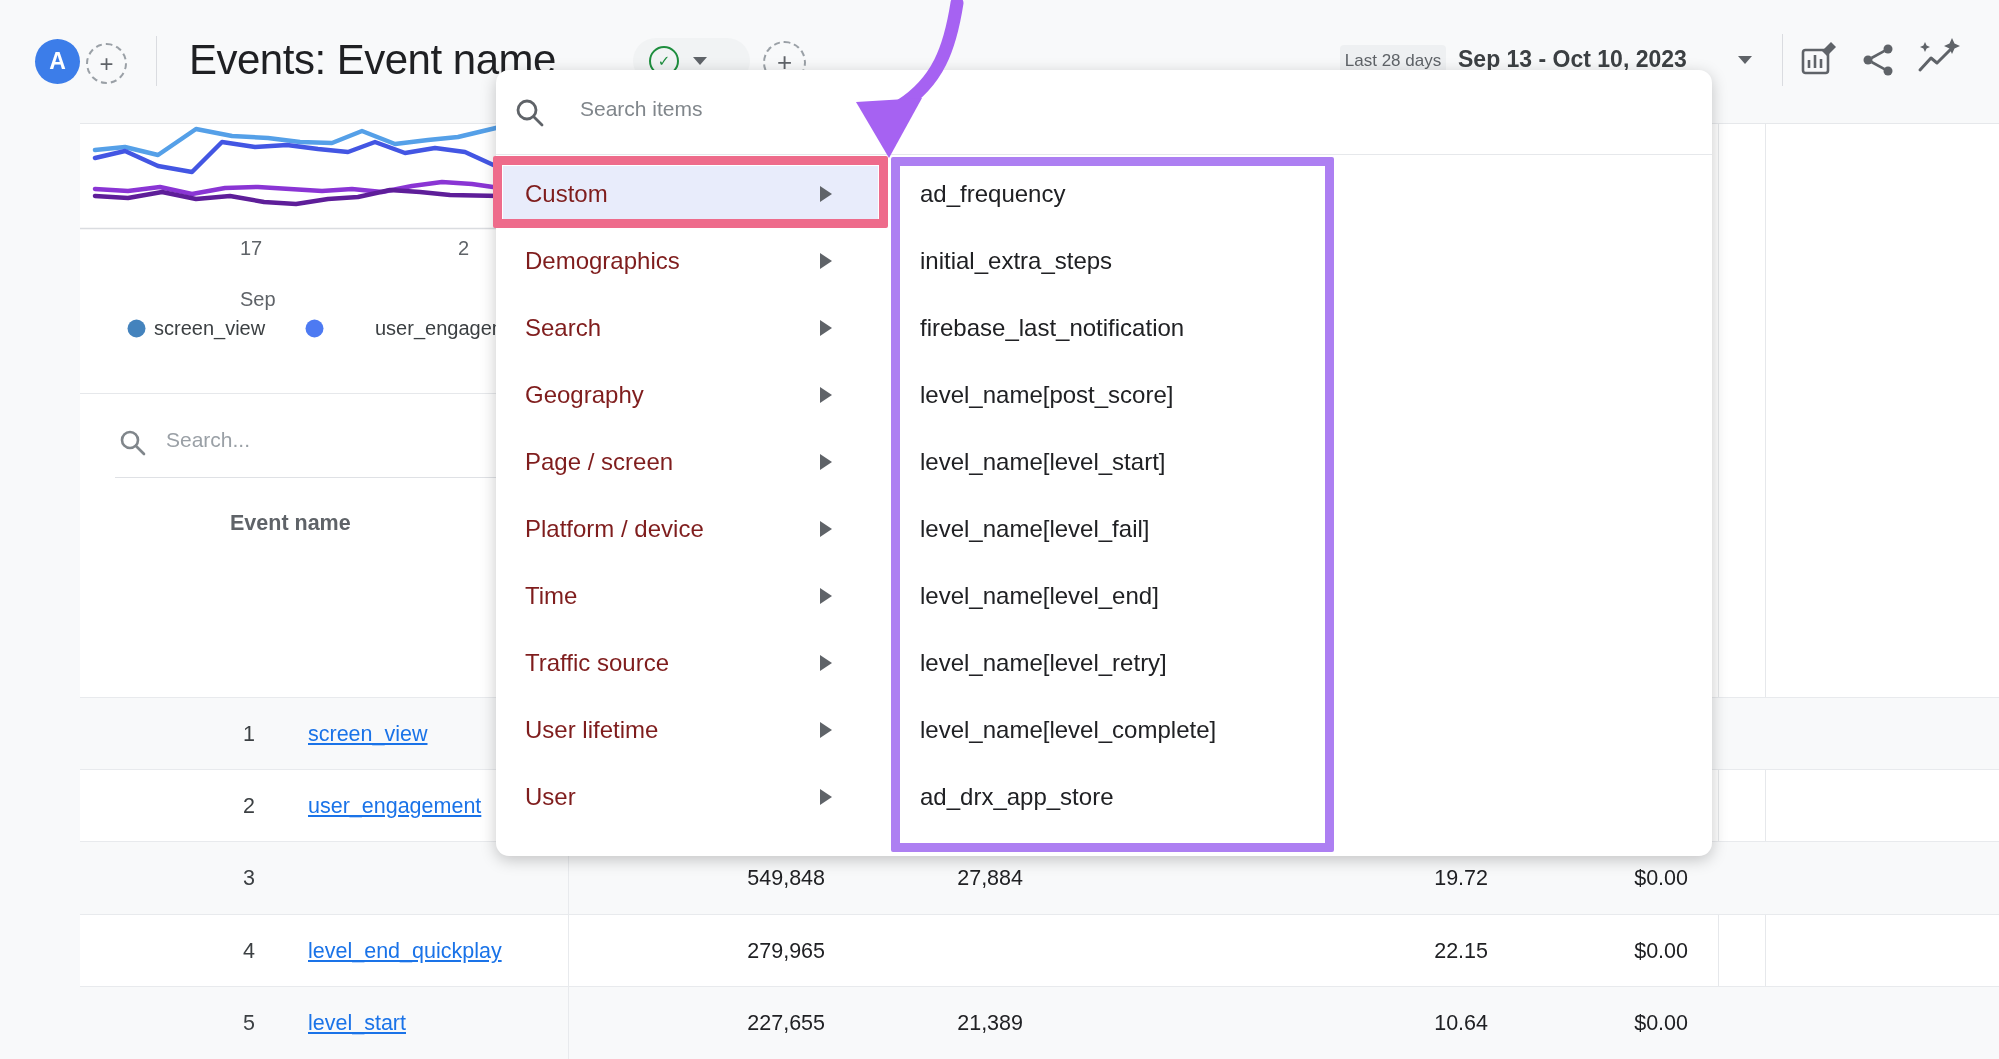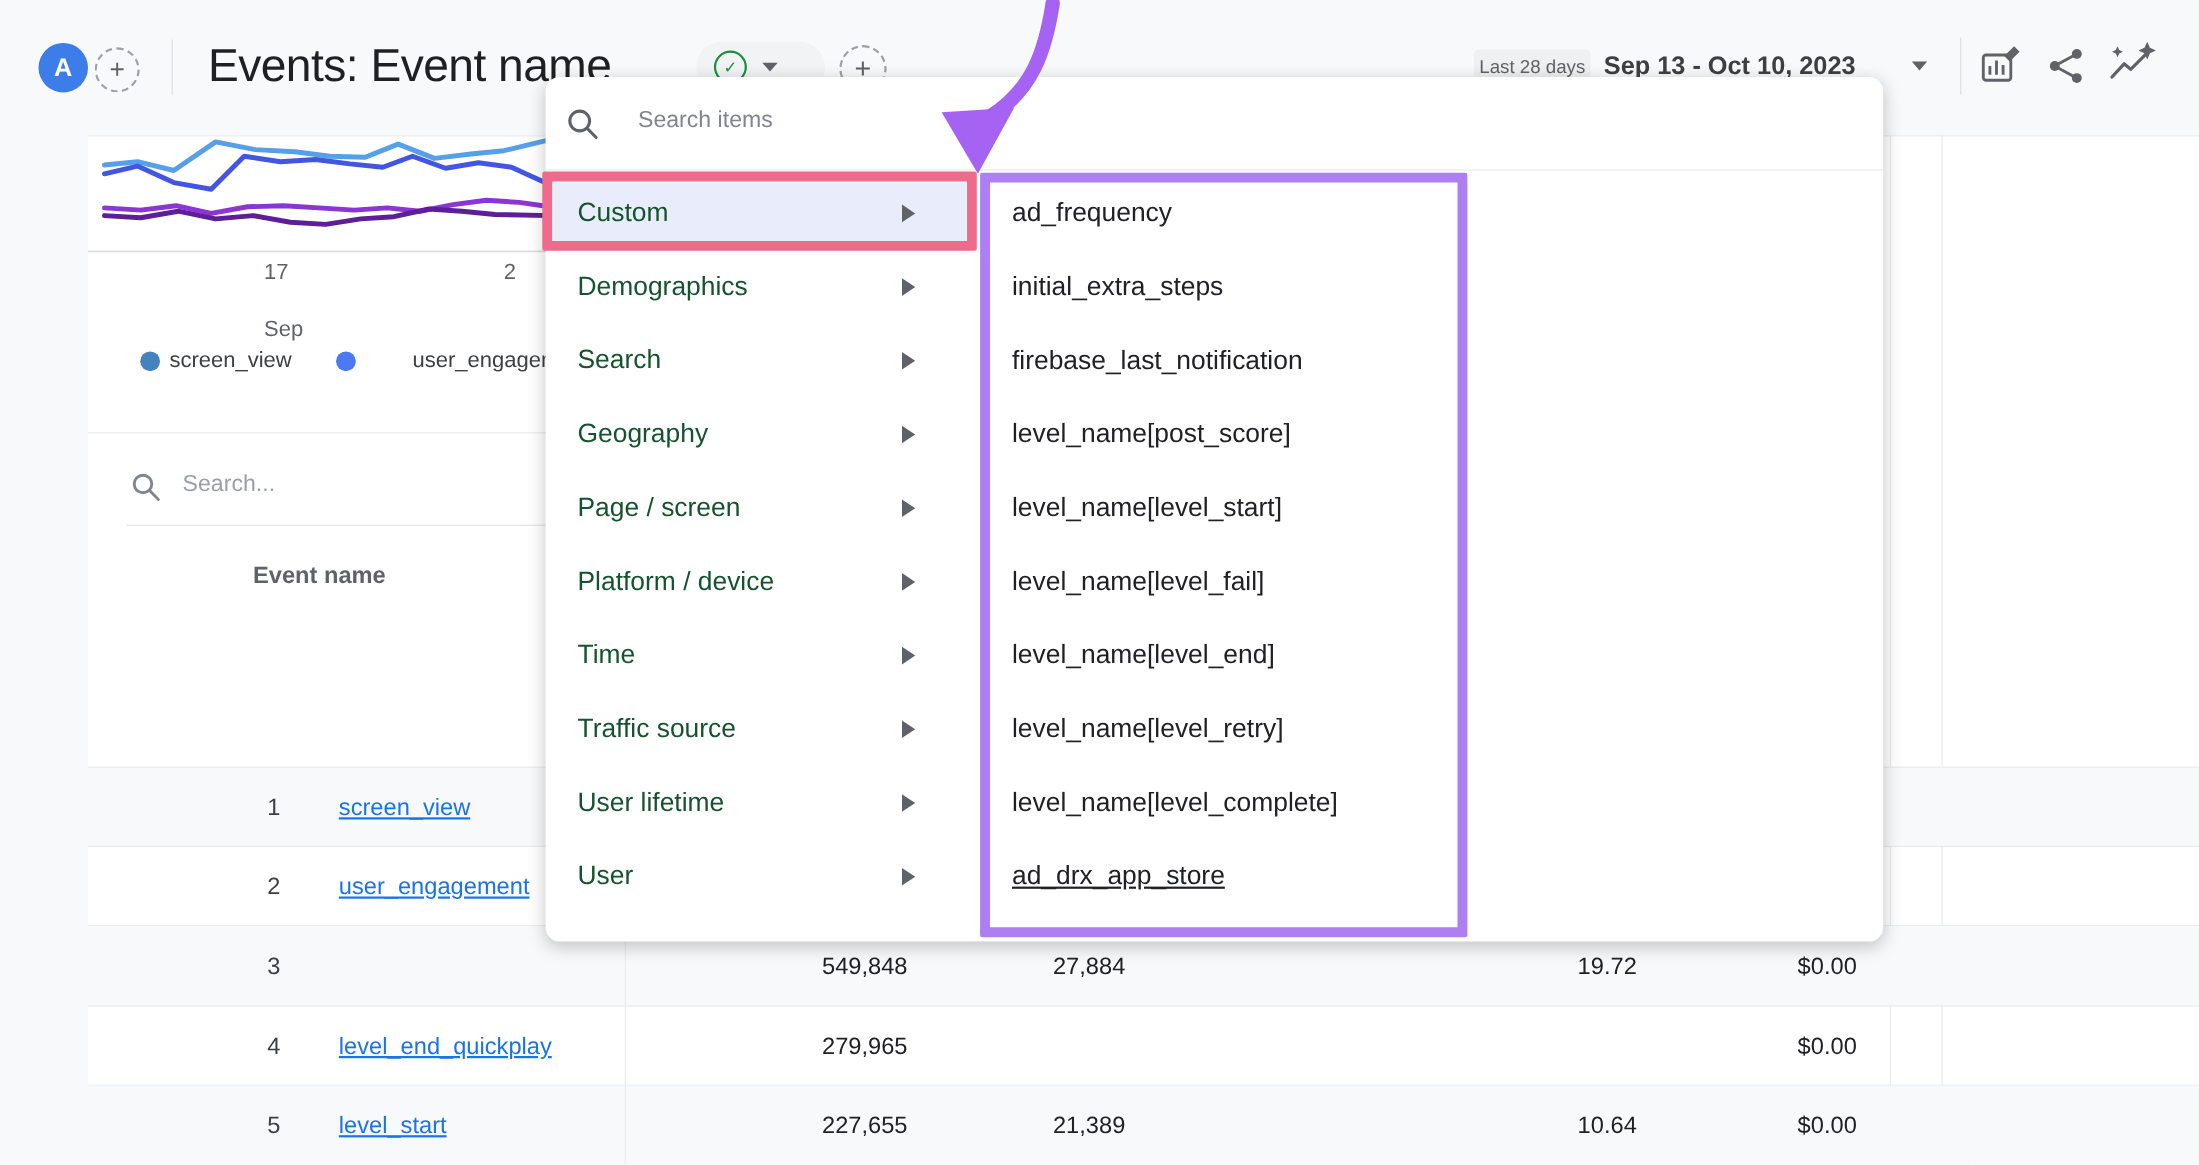--- a/index.html
+++ b/index.html
@@ -45,21 +45,21 @@
   .trow .ename{position:absolute;left:228px;top:0;font-size:21.5px;color:#1a73e8;text-decoration:underline;}
   .trow .num{position:absolute;top:0;text-align:right;font-size:21.5px;color:#202124;}
   .trow .c1{left:545px;width:200px;} .trow .c2{left:763px;width:180px;}
   .trow .c3{left:1238px;width:170px;} .trow .c4{left:1438px;width:170px;}
   
   .dd-panel{left:496px;top:70px;width:1216px;height:786px;background:#fff;border-radius:13px;
     box-shadow:0 4px 16px rgba(0,0,0,0.22);z-index:40;}
   .dd-search-placeholder{left:580px;top:97px;font-size:21px;color:#80868b;z-index:41;}
   .dd-divider{left:496px;top:154px;width:1216px;z-index:41;}
   .cat-row{left:496px;width:372px;height:67px;z-index:42;}
-  .cat-label{position:absolute;left:29px;top:50%;transform:translateY(-50%);font-size:24px;color:#14532d;}
+  .cat-label{position:absolute;left:29px;top:50%;transform:translateY(-50%);font-size:24px;color:#7f1d1d;}
   .cat-chevron{position:absolute;left:324px;top:50%;transform:translateY(-50%);
     width:0;height:0;border-top:8px solid transparent;border-bottom:8px solid transparent;
     border-left:12px solid #5f6368;}
   .custom-hl{left:503px;top:166px;width:375px;height:54px;background:#e8ecfb;z-index:41;}
   .item-row{left:920px;width:400px;height:67px;z-index:42;display:flex;align-items:center;}
   .item-label{font-size:24px;color:#202124;white-space:nowrap;}
   
   .anno-box{box-sizing:border-box;border-style:solid;border-width:9px;border-radius:2px;z-index:55;background:transparent;}
   .red-box{left:493px;top:156px;width:395px;height:72px;}
   .purple-box{left:891px;top:157px;width:443px;height:695px;}
@@ -117,20 +117,21 @@
   <div class="idx" style="line-height:73px;">3</div>
   <div class="num c1" style="line-height:73px;">549,848</div>
   <div class="num c2" style="line-height:73px;">27,884</div>
   <div class="num c3" style="line-height:73px;">19.72</div>
   <div class="num c4" style="line-height:73px;">$0.00</div>
 </div>
 <div class="abs trow" style="top:915px;height:72px;">
   <div class="idx" style="line-height:72px;">4</div>
   <div class="ename" style="line-height:72px;">level_end_quickplay</div>
   <div class="num c1" style="line-height:72px;">279,965</div>
+  <div class="num c3" style="line-height:72px;">22.15</div>
   <div class="num c4" style="line-height:72px;">$0.00</div>
 </div>
 <div class="abs trow stripe" style="top:987px;height:72px;border-bottom:none;">
   <div class="idx" style="line-height:72px;">5</div>
   <div class="ename" style="line-height:72px;">level_start</div>
   <div class="num c1" style="line-height:72px;text-align:right;">227,655</div>
   <div class="num c2" style="line-height:72px;">21,389</div>
   <div class="num c3" style="line-height:72px;">10.64</div>
   <div class="num c4" style="line-height:72px;">$0.00</div>
 </div>
@@ -249,21 +250,21 @@
   </div>
 <div class="abs item-row" style="top:562px;">
     <span class="item-label">level_name[level_end]</span>
   </div>
 <div class="abs item-row" style="top:629px;">
     <span class="item-label">level_name[level_retry]</span>
   </div>
 <div class="abs item-row" style="top:696px;">
     <span class="item-label">level_name[level_complete]</span>
   </div>
-<div class="abs item-row" style="top:763px;text-decoration:underline;">
+<div class="abs item-row" style="top:763px;">
     <span class="item-label">ad_drx_app_store</span>
   </div>
 
 <div class="abs anno-box red-box" style="border-color: rgb(238, 107, 139);"></div>
 <div class="abs anno-box purple-box" style="border-color: rgb(173, 127, 242);"></div>
 <svg class="abs arrow-svg" width="190" height="170" viewBox="820 0 190 170">
   <path d="M 957 3 C 950 48 938 82 900 106" fill="none" stroke-width="13" stroke-linecap="round" stroke="#a662f2"></path>
   <polygon points="856,102 922,98 889,158" fill="#a662f2"></polygon>
 </svg>
 

